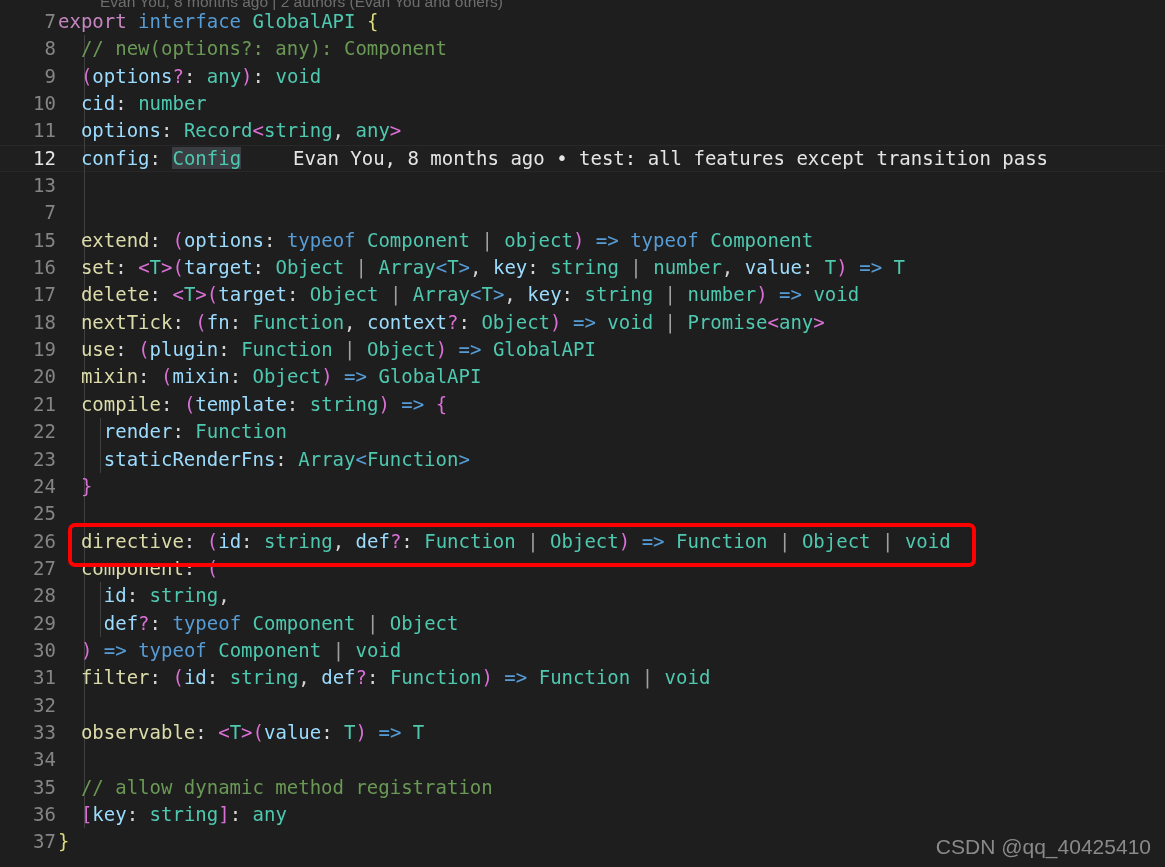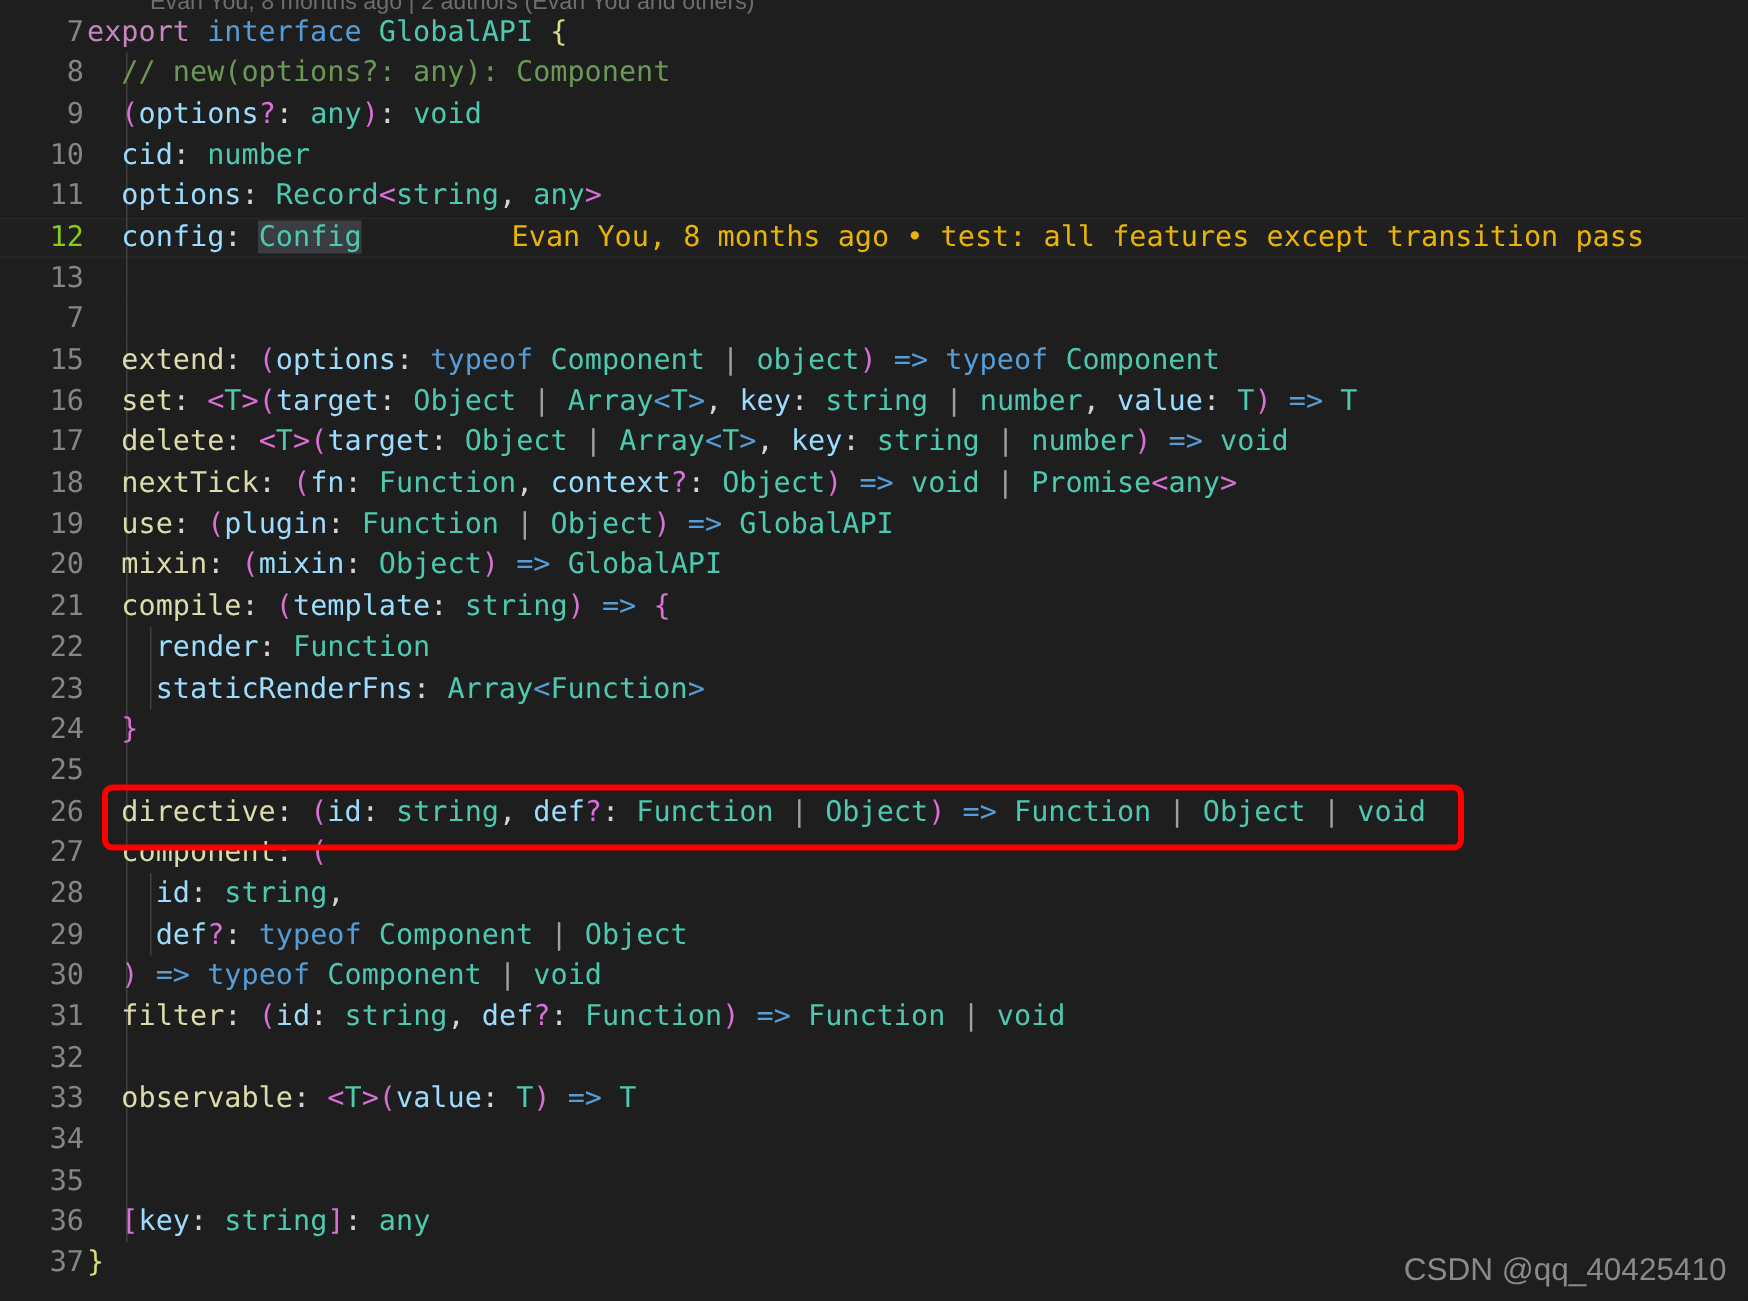--- a/index.html
+++ b/index.html
@@ -61,21 +61,21 @@
     left: 0;
     top: 0;
     width: 56px;
     text-align: right;
     color: #858585;
     font-size: 19px;
     font-family: "DejaVu Sans Mono", "Liberation Mono", monospace;
     user-select: none;
   }
   .row.current .ln {
-    color: #84cc16;
+    color: #e5e5e5;
     text-align: right;
   }
   .code {
     position: absolute;
     left: 58px;
     top: 0;
     font-size: 19px;
     font-family: "DejaVu Sans Mono", "Liberation Mono", monospace;
     letter-spacing: 0px;
   }
@@ -101,24 +101,24 @@
   .t-brace   { color: #DCDC7D; }  
   .t-paren   { color: #DA70D6; }  
   .t-angle   { color: #DA70D6; }  
   .t-angle2  { color: #569CD6; }  
   .t-pipe    { color: #a0a0a0; }  
   .t-comment { color: #6A9955; }  
   .t-hl      { background: #3a3d41; }  
 
   
   .inline-blame {
-    color: #eab308;
+    color: #e5e5e5;
     font-size: 19px;
     font-family: "DejaVu Sans Mono", "Liberation Mono", monospace;
-    padding-left: 100px;
+    padding-left: 52px;
     user-select: none;
   }
 
   
   .red-box {
     position: absolute;
     left: 68px;
     top: 523px;
     width: 908px;
     height: 44px;
@@ -314,20 +314,21 @@
 
     <div class="row">
       <span class="ln">34</span>
       <span class="guide g1"></span>
       <span class="code"></span>
     </div>
 
     <div class="row">
       <span class="ln">35</span>
       <span class="guide g1"></span>
+      <span class="code">&nbsp;&nbsp;<span class="t-comment">// allow dynamic method registration</span></span>
     </div>
 
     <div class="row">
       <span class="ln">36</span>
       <span class="guide g1"></span>
       <span class="code">&nbsp;&nbsp;<span class="t-paren">[</span><span class="t-var">key</span><span class="t-punct">:</span> <span class="t-type">string</span><span class="t-paren">]</span><span class="t-punct">:</span> <span class="t-type">any</span></span>
     </div>
 
     <div class="row">
       <span class="ln">37</span>

